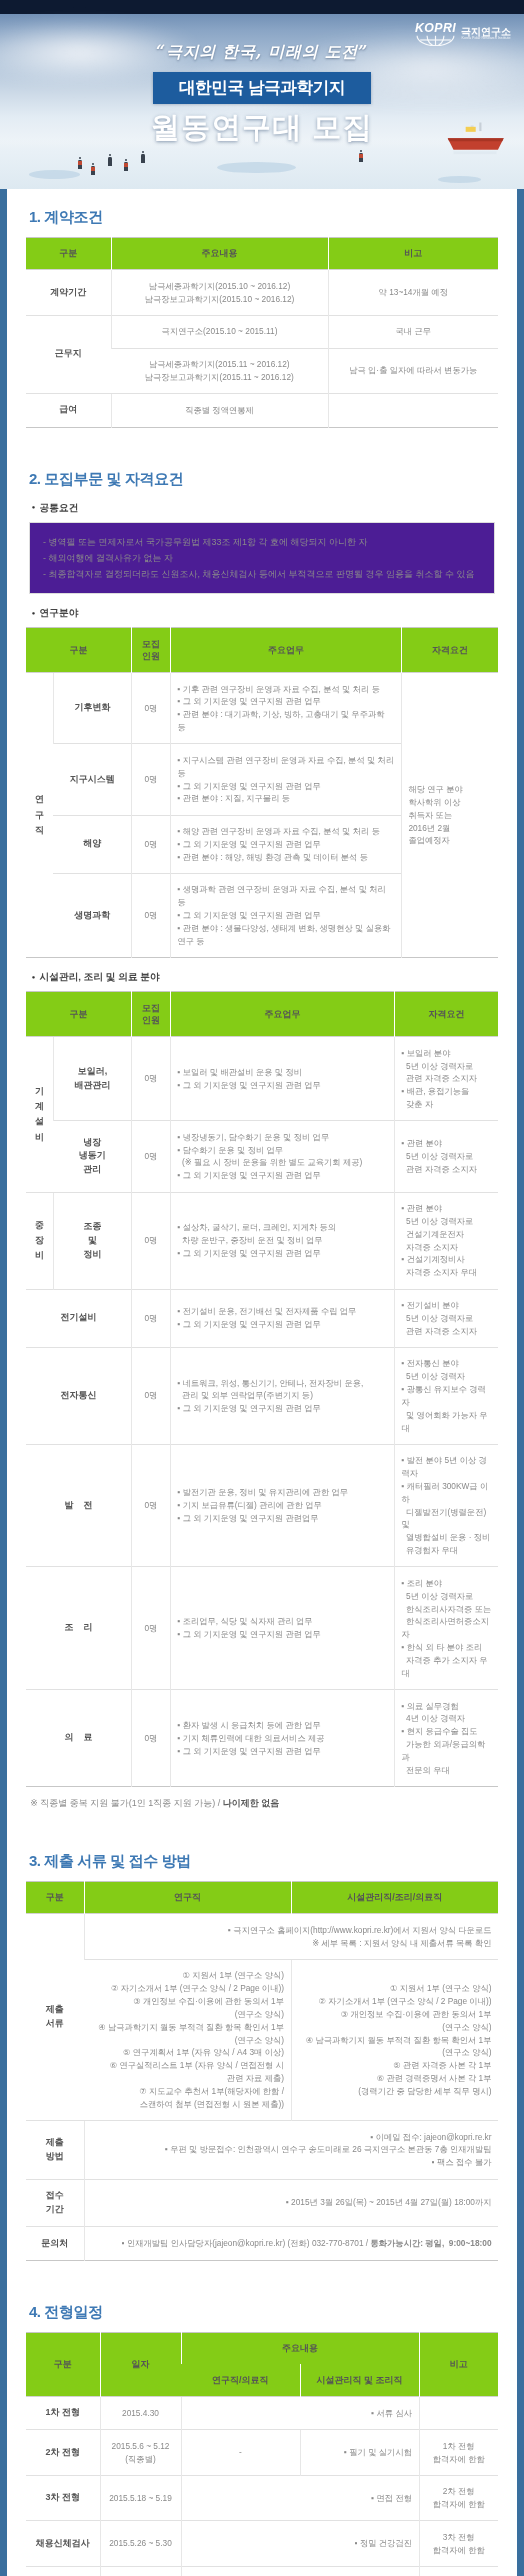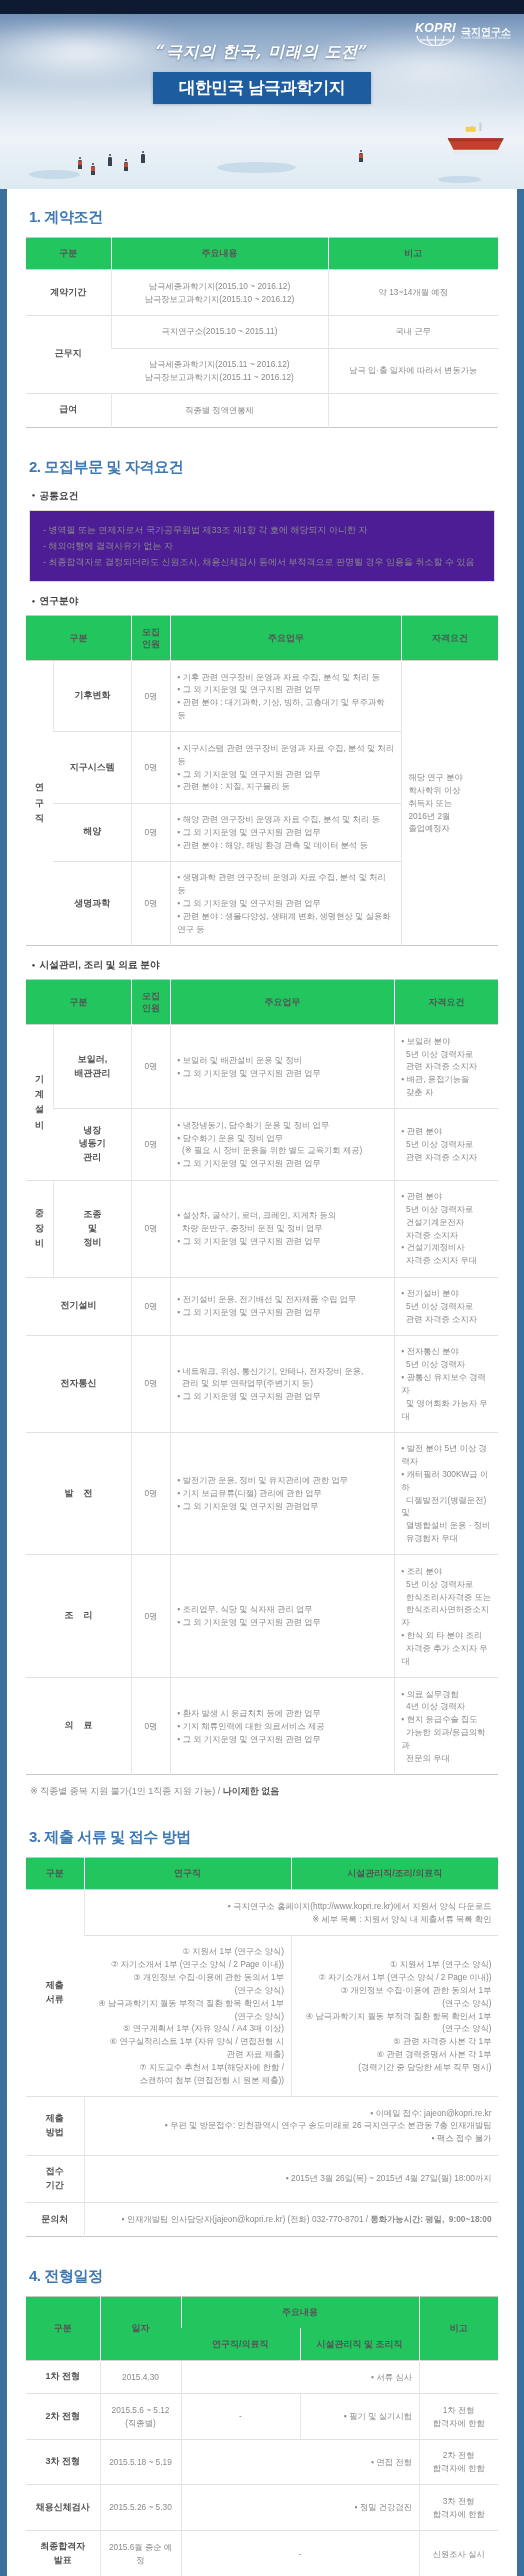--- a/index.html
+++ b/index.html
@@ -40,31 +40,31 @@
     font-size:29px;font-weight:bold;letter-spacing:1.4px;text-shadow:0 0.7px 3.6px rgba(30,60,100,.5);}
 
   .person{position:absolute;width:3.6px;height:9.4px;background:#39424e;border-radius:1.4px 1.4px 0 0;}
   .person::before{content:"";position:absolute;top:-2.9px;left:0.7px;width:2.2px;height:2.2px;border-radius:50%;background:#39424e;}
   .person.vest::after{content:"";position:absolute;top:1.4px;left:0;width:3.6px;height:3.6px;background:#c04a33;}
   .ship-svg{position:absolute;right:16px;top:121px;}
 
   
   .content{border-left:7.2px solid #3a6f9e;border-right:7.2px solid #3a6f9e;background:#fff;padding:19px 19px 24.5px;}
   .sec-title{color:#3e79b4;font-size:15px;font-weight:bold;margin:0 0 10px 2.9px;letter-spacing:-0.4px;}
-  .sec{margin-bottom:30px;}
+  .sec{margin-bottom:42px;}
   .sub-label{color:#444;font-size:9.7px;font-weight:bold;margin:13px 0 7.2px 5.8px;}
   .sub-label::before{content:"●";font-size:5.8px;vertical-align:1.4px;margin-right:4.3px;color:#333;}
   .common-box{border:0.7px solid #ddd;background:#4c1d95;color:#8a8a8a;font-size:9px;line-height:1.8;
     padding:10.8px 13px;margin:0 2.9px 4.3px;white-space:pre-wrap;}
   .note{color:#8a8a8a;font-size:9px;margin:10px 1.4px 0 4.3px;}
   .note b{color:#555;}
 
   
   table.tbl{width:100%;border-collapse:collapse;border-top:0.7px solid #c7c7c7;border-bottom:0.7px solid #c7c7c7;table-layout:fixed;}
-  .tbl th{background:#22c55e;color:#555;font-size:9px;font-weight:bold;padding:9.4px 2.9px;
+  .tbl th{background:#84cc16;color:#555;font-size:9px;font-weight:bold;padding:9.4px 2.9px;
     border-left:1.4px solid #fff;white-space:pre-line;line-height:1.4;}
   .tbl th:first-child{border-left:none;}
   .tbl td{color:#8a8a8a;font-size:8.3px;line-height:1.55;padding:9.4px 6.5px;border-top:0.7px solid #e1e1e1;
     border-left:0.7px solid #e7e7e7;vertical-align:middle;text-align:center;}
   .tbl td:first-child{border-left:none;}
   .tbl tbody tr:first-child td{border-top:0.7px solid #d2d2d2;}
   .ml{white-space:pre-wrap;}
   td.lbl{color:#555;font-weight:bold;font-size:9px;white-space:pre-line;}
   td.vgroup{color:#555;font-weight:bold;font-size:9px;white-space:pre-line;line-height:1.7;}
   td.left{text-align:right;}
@@ -102,20 +102,21 @@
       <div class="logo-names">
         <div class="logo-kr">극지연구소</div>
         <div class="logo-en">Korea Polar Research Institute</div>
       </div>
     </div>
 
     <div class="slogan">“극지의 한국, 미래의 도전”</div>
     <div class="band-wrap">
       <span class="band">대한민국 남극과학기지</span>
     </div>
+    <h1 class="main-title">월동연구대 모집</h1>
 
     <div class="person vest" style="left:78px;top:160px;"></div>
     <div class="person vest" style="left:91px;top:166px;"></div>
     <div class="person" style="left:108px;top:157px;"></div>
     <div class="person vest" style="left:124px;top:162px;"></div>
     <div class="person" style="left:141px;top:154px;"></div>
     <div class="person vest" style="left:359px;top:153px;"></div>
 
     <svg class="ship-svg" width="66" height="36" viewBox="0 0 92 50">
       <rect x="40" y="6" width="4" height="14" fill="#d8dee4"></rect>

